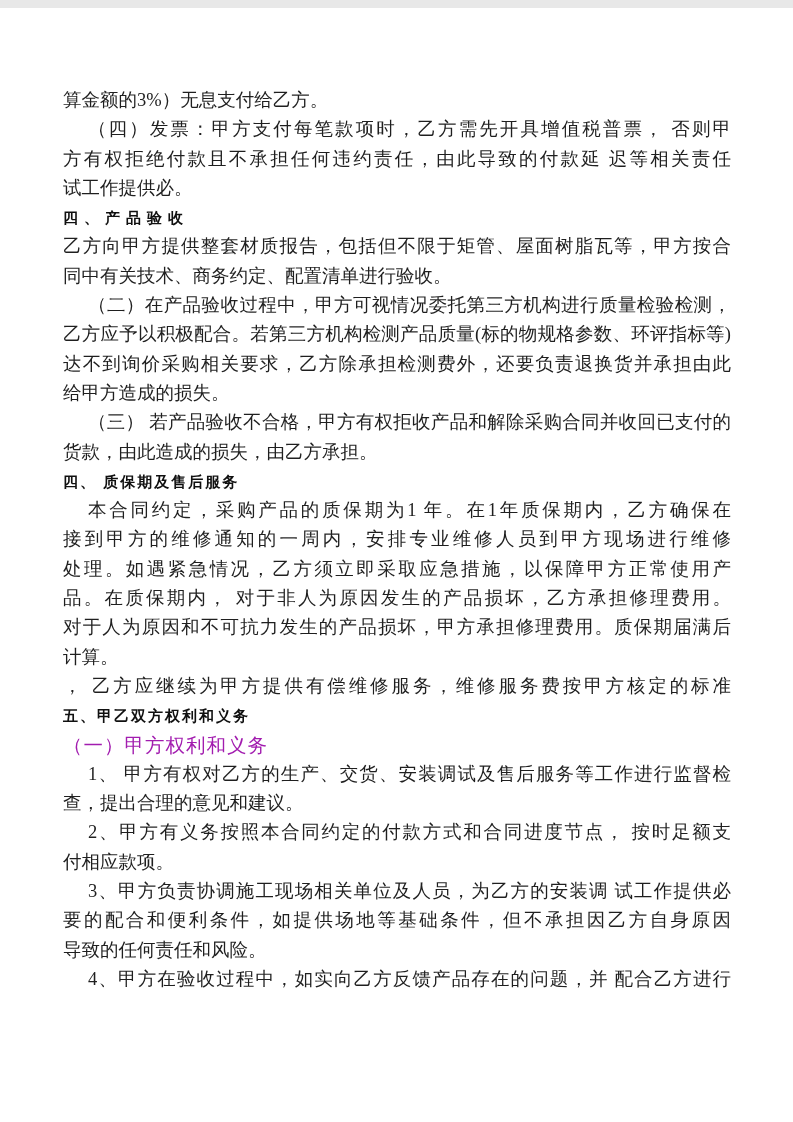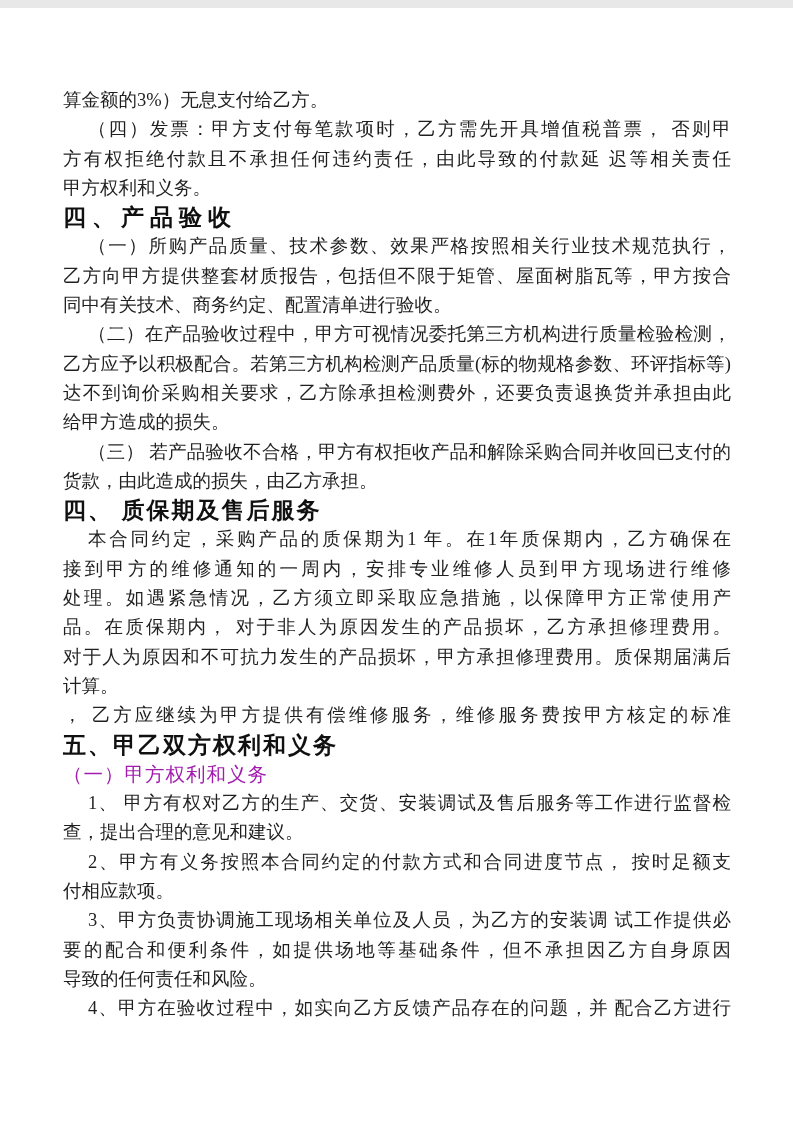--- a/index.html
+++ b/index.html
@@ -33,21 +33,21 @@
   .line.end{
     text-align:left;
     text-align-last:left;
   }
   .line.indent{
     text-indent:25px;
   }
   .line.heading{
     font-family:"Liberation Sans","DejaVu Sans",sans-serif;
     font-weight:700;
-    font-size:23px;
+    font-size:15px;
     color:#101010;
     letter-spacing:2px;
     text-align:left;
     text-align-last:left;
   }
   .line.heading.tracked{
     letter-spacing:6px;
   }
   .line.subheading{
     font-family:"Liberation Serif","DejaVu Serif",serif;
@@ -60,23 +60,22 @@
   }
 </style>
 </head>
 <body>
 
 <div class="page">
   <div class="content" id="doc">
       <div class="line body end">算金额的3%）无息支付给乙方。</div>
       <div class="line body indent">（四）发票：甲方支付每笔款项时，乙方需先开具增值税普票， 否则甲</div>
       <div class="line body">方有权拒绝付款且不承担任何违约责任，由此导致的付款延 迟等相关责任</div>
-      <div class="line body end">甲方权利和义务。</div>
+      <div class="line body end">试工作提供必。</div>
       <div class="line heading tracked">四、产品验收</div>
-      <div class="line body indent">（一）所购产品质量、技术参数、效果严格按照相关行业技术规范执行，</div>
       <div class="line body">乙方向甲方提供整套材质报告，包括但不限于矩管、屋面树脂瓦等，甲方按合</div>
       <div class="line body end">同中有关技术、商务约定、配置清单进行验收。</div>
       <div class="line body indent">（二）在产品验收过程中，甲方可视情况委托第三方机构进行质量检验检测，</div>
       <div class="line body">乙方应予以积极配合。若第三方机构检测产品质量(标的物规格参数、环评指标等)</div>
       <div class="line body">达不到询价采购相关要求，乙方除承担检测费外，还要负责退换货并承担由此</div>
       <div class="line body end">给甲方造成的损失。</div>
       <div class="line body indent">（三） 若产品验收不合格，甲方有权拒收产品和解除采购合同并收回已支付的</div>
       <div class="line body end">货款，由此造成的损失，由乙方承担。</div>
       <div class="line heading">四、 质保期及售后服务</div>
       <div class="line body indent">本合同约定，采购产品的质保期为1 年。在1年质保期内，乙方确保在</div>

